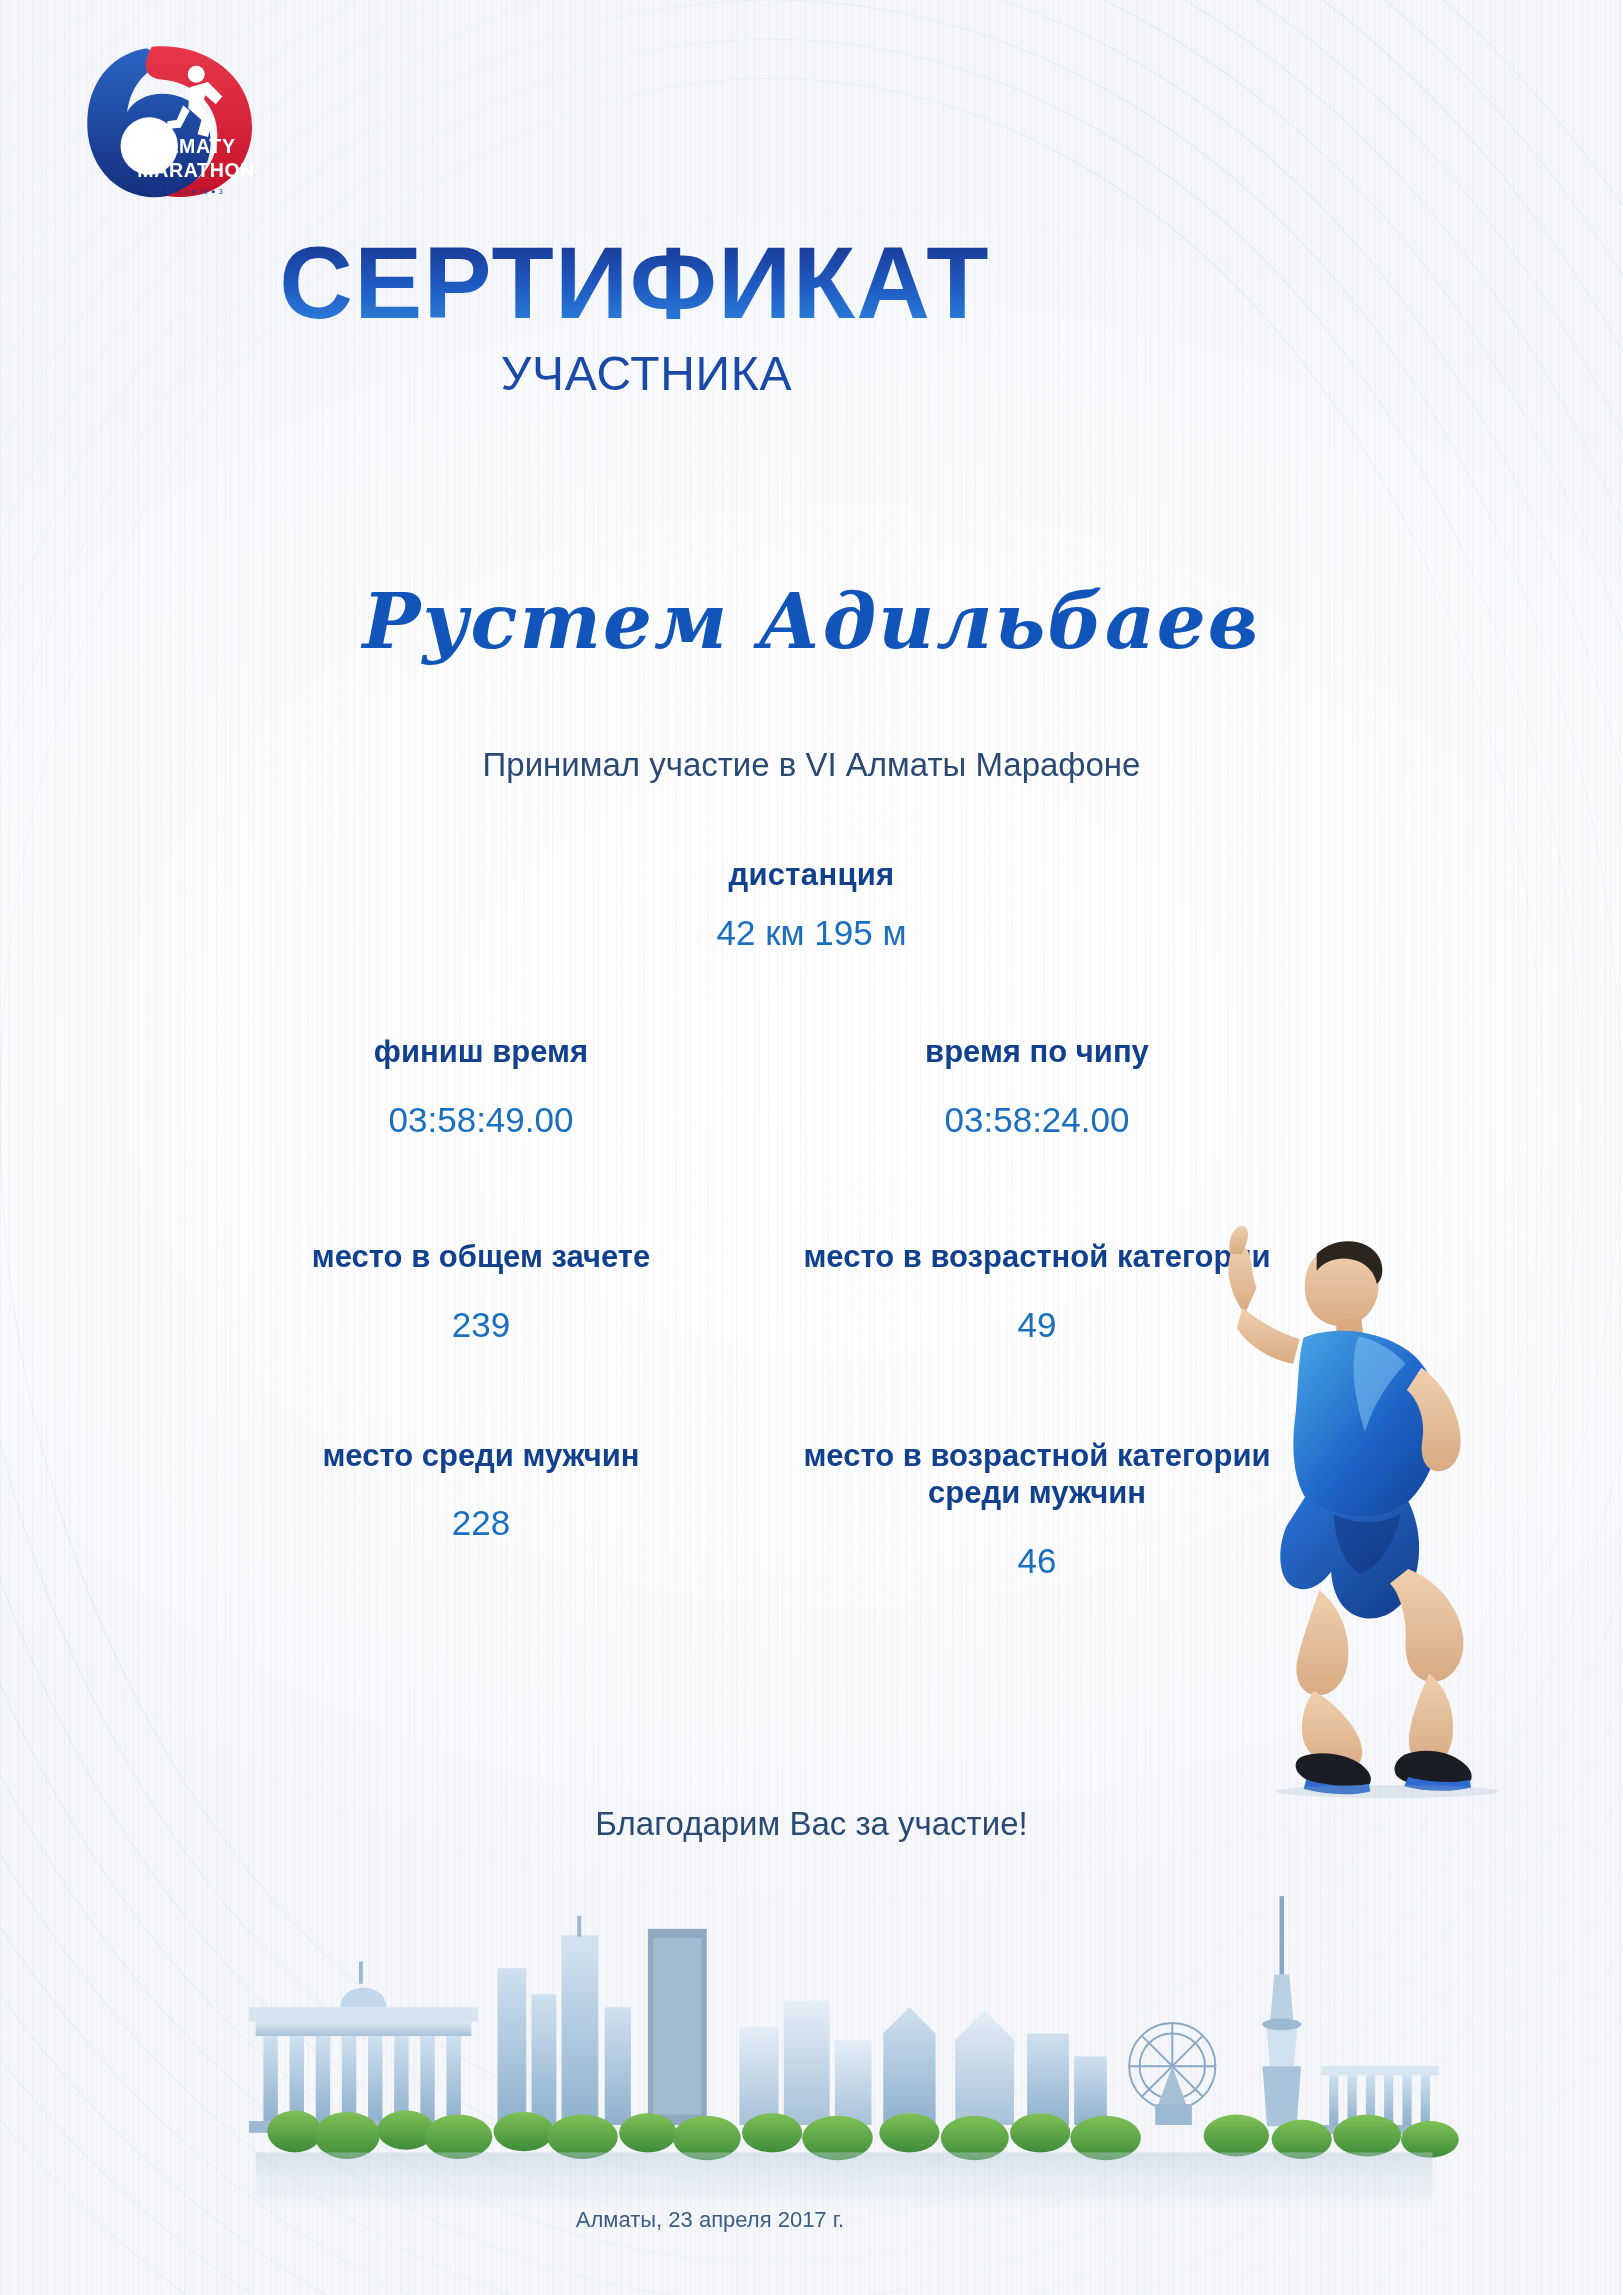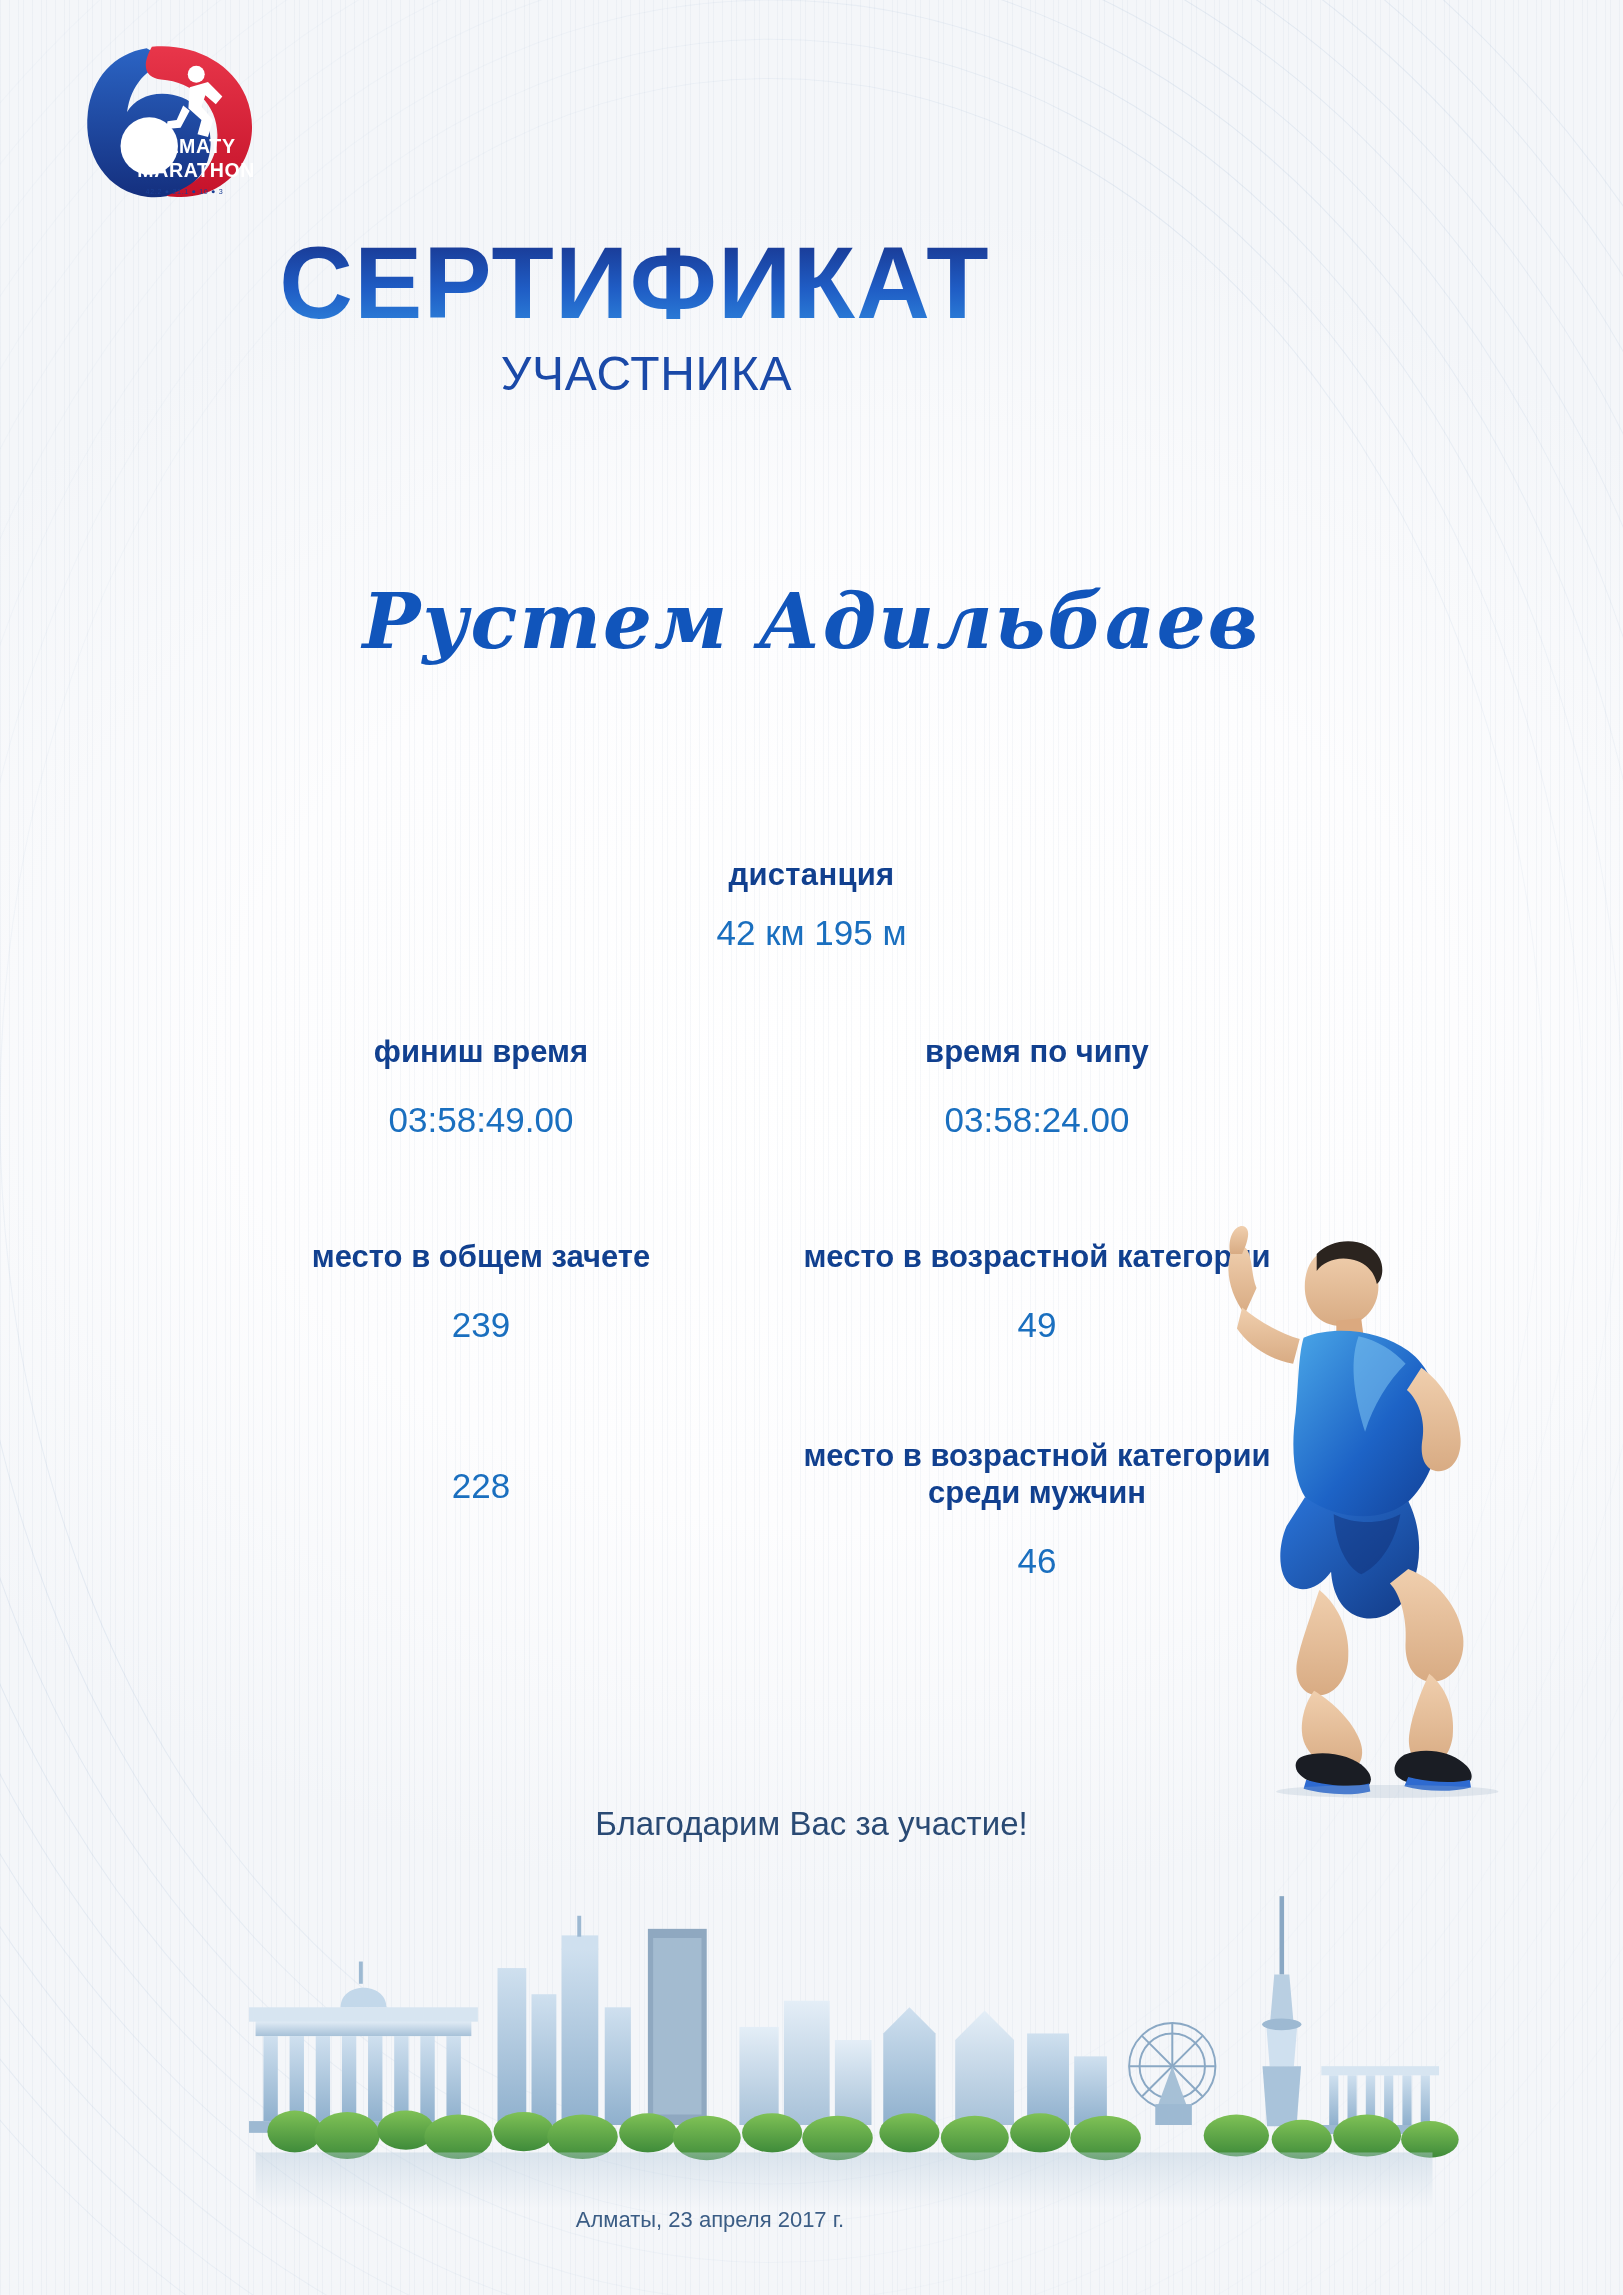--- a/index.html
+++ b/index.html
@@ -258,20 +258,21 @@
     </g>
   </svg>
 
   <div class="title-block">
     <div class="title-main">СЕРТИФИКАТ</div>
     <div class="title-sub">УЧАСТНИКА</div>
   </div>
 
   <div class="participant-name">Рустем Адильбаев</div>
 
+  <div class="subtitle">Принимал участие в VI Алматы Марафоне</div>
 
   <div class="distance-block">
     <div class="distance-label">дистанция</div>
     <div class="distance-value">42 км 195 м</div>
   </div>
 
   <div class="stats">
 
     <div class="stat-row">
       <div class="stat-cell">
@@ -294,20 +295,21 @@
       <div class="stat-cell">
         <div class="stat-label">место в возрастной категории</div>
         <div class="stat-value">49</div>
       </div>
     </div>
 
     <div class="row-gap-b"></div>
 
     <div class="stat-row">
       <div class="stat-cell">
+        <div class="stat-label">место среди мужчин</div>
         <div class="stat-value">228</div>
       </div>
       <div class="stat-cell">
         <div class="stat-label">место в возрастной категории среди мужчин</div>
         <div class="stat-value">46</div>
       </div>
     </div>
 
   </div>
 

